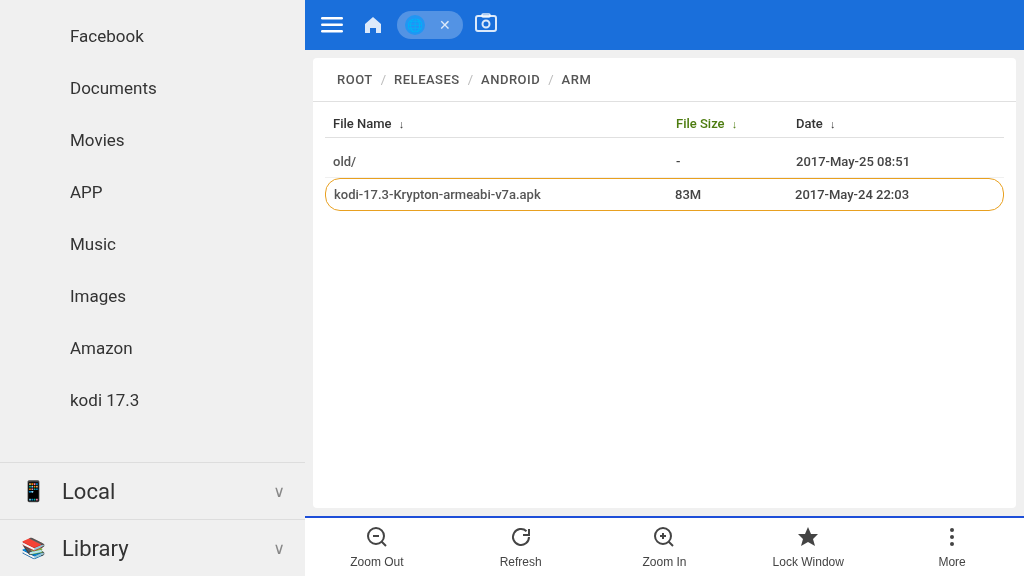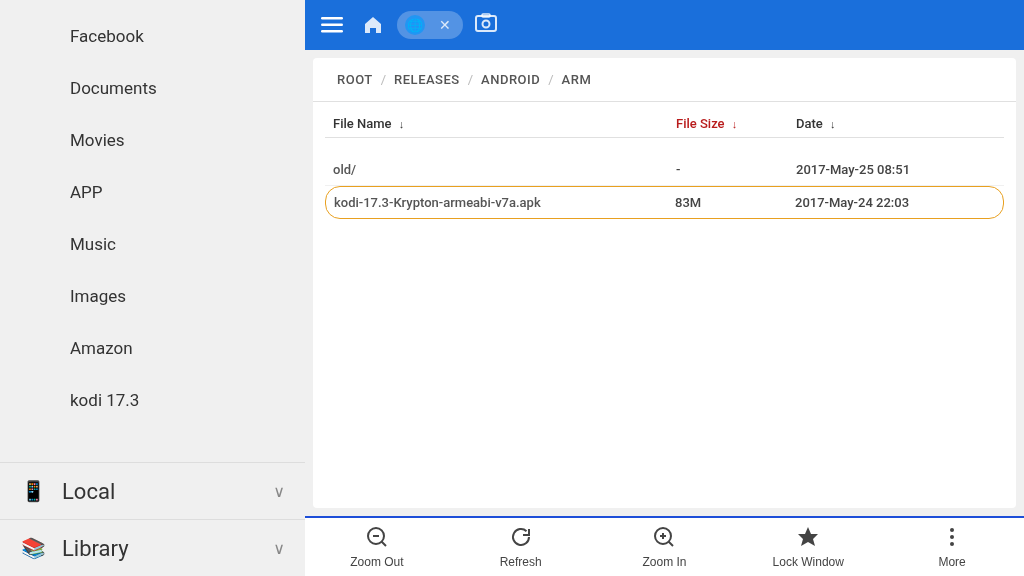--- a/index.html
+++ b/index.html
@@ -153,24 +153,24 @@
     .file-table {
       flex: 1;
       overflow-y: auto;
       padding: 8px 12px;
     }
     .file-table-header {
       display: flex;
       align-items: center;
       padding: 6px 8px;
       border-bottom: 1px solid #e0e0e0;
-      margin-bottom: 16px;
+      margin-bottom: 8px;
     }
     .col-name { flex: 2; font-size: 13px; color: #333; font-weight: 500; }
-    .col-size { width: 120px; font-size: 13px; color: #b91c1c; font-weight: 500; }
+    .col-size { width: 120px; font-size: 13px; color: #4d7c0f; font-weight: 500; }
     .col-date { width: 200px; font-size: 13px; color: #333; font-weight: 500; }
     .sort-arrow { margin-left: 4px; font-size: 11px; }
 
     .file-row {
       display: flex;
       align-items: center;
       padding: 8px 8px;
       border-bottom: 1px solid #f0f0f0;
       cursor: pointer;
       font-size: 13px;

